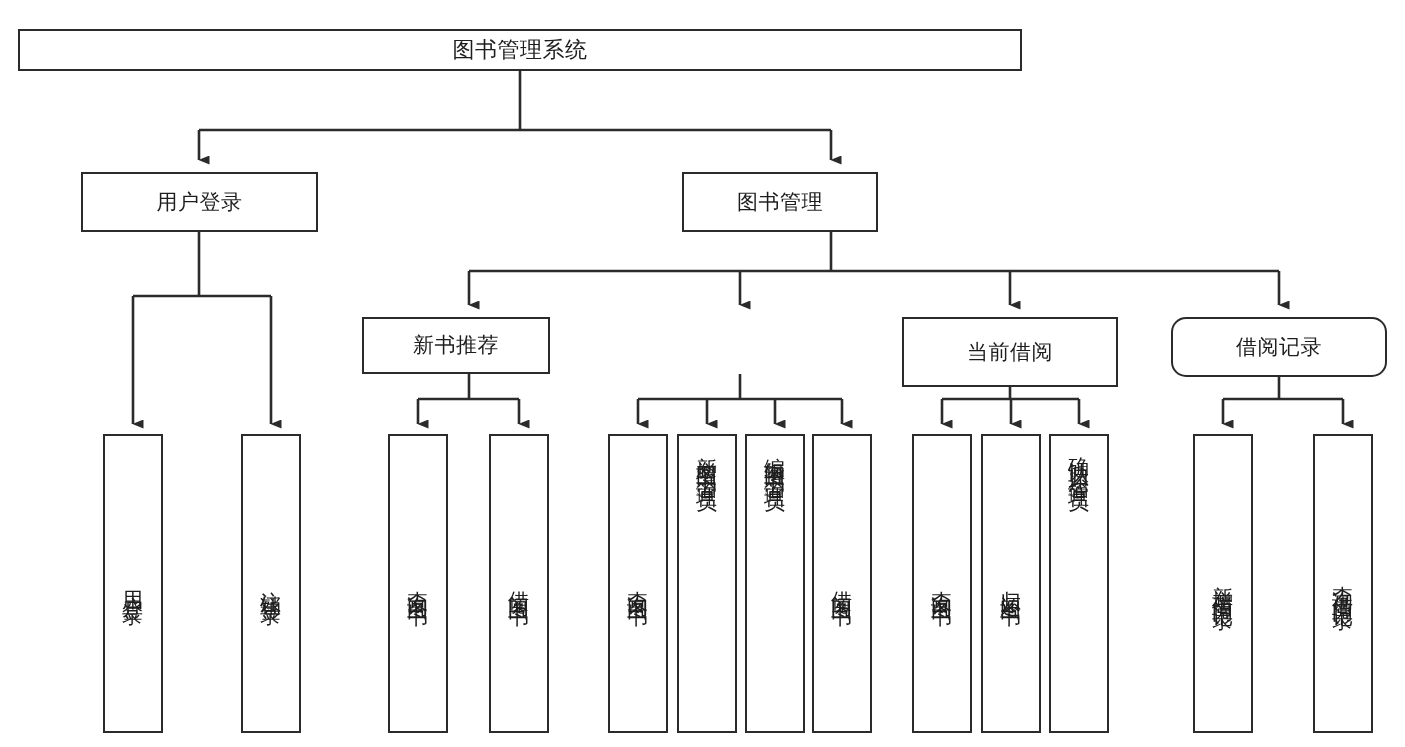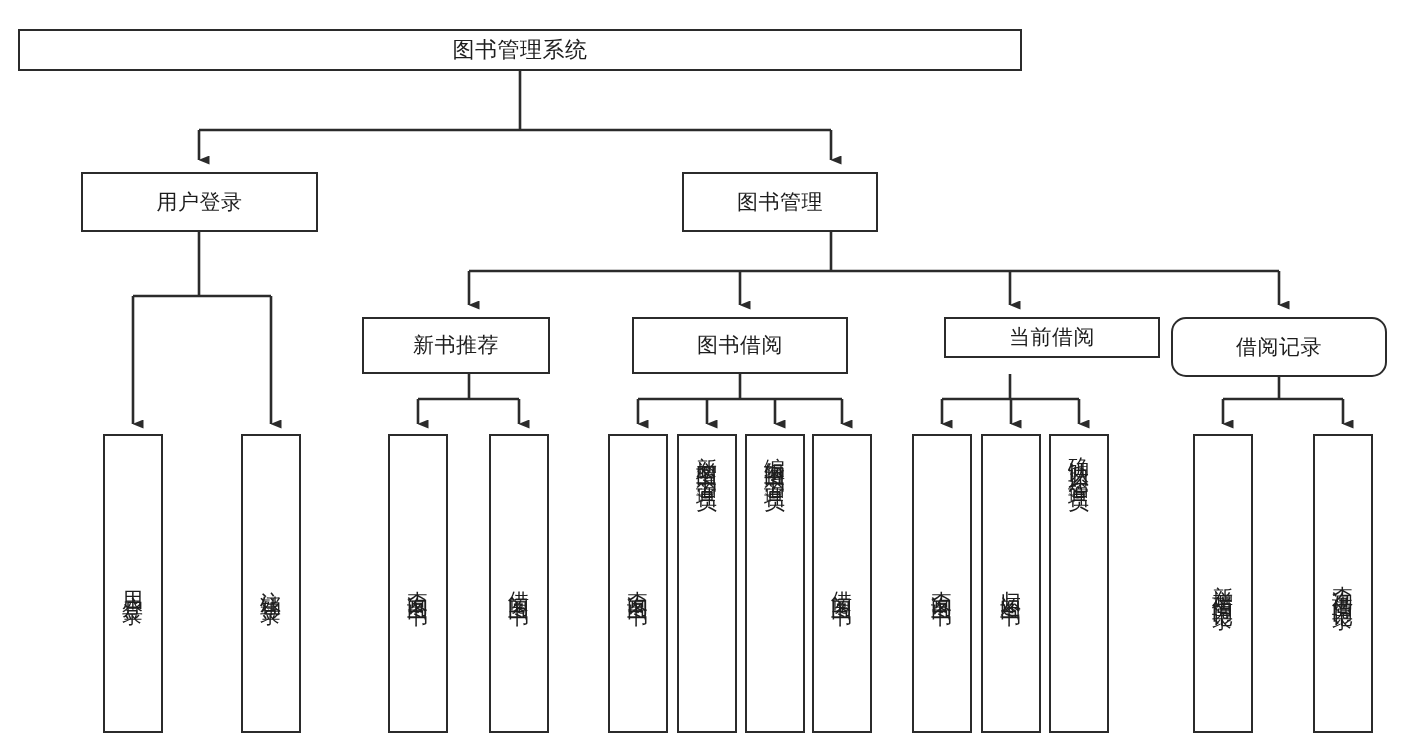--- a/index.html
+++ b/index.html
@@ -160,25 +160,22 @@
   </div>
 
   <div class="node level2" style="left:682px; top:172px; width:196px; height:60px;">
     <span class="node-label">图书管理</span>
   </div>
 
   <div class="node level3" style="left:362px; top:317px; width:188px; height:57px;">
     <span class="node-label">新书推荐</span>
   </div>
 
-  <div class="node level3" style="left:632px; top:317px; width:216px; height:57px;">
-    <span class="node-label">图书借阅</span>
-  </div>
-
-  <div class="node level3" style="left:944px; top:317px; width:216px; height:41px;align-items:center;">
+
+  <div class="node level3" style="left:902px; top:317px; width:216px; height:70px;align-items:center;">
     <span class="node-label">当前借阅</span>
   </div>
 
   <div class="node level3" style="left:1171px; top:317px; width:216px; height:60px;border-radius:15px;">
     <span class="node-label">借阅记录</span>
   </div>
 
   <div class="node leaf center-text" style="left:103px; top:434px; width:60px; height:299px;">
     <span class="node-label">用户登录</span>
   </div>

